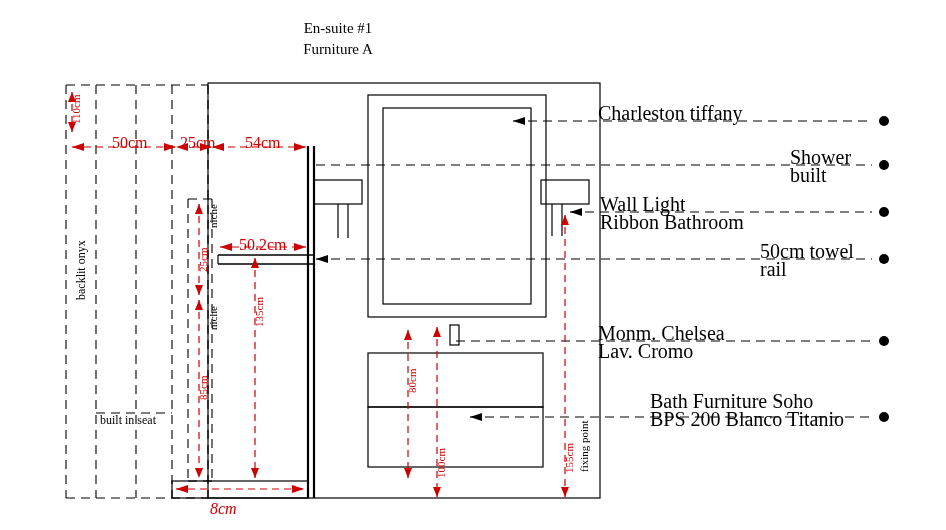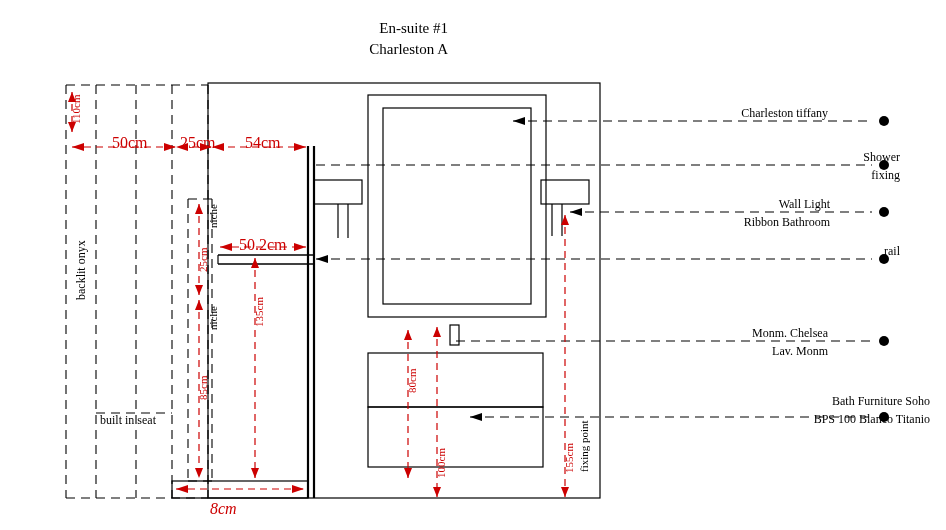--- a/index.html
+++ b/index.html
@@ -4,25 +4,25 @@
 <style>
   html,body{margin:0;padding:0;}
   body{
     width:946px;height:530px;background:#ffffff;
     font-family:"Liberation Serif", serif;
     color:#000;position:relative;overflow:hidden;
   }
   .stage{position:absolute;left:0;top:0;width:946px;height:530px;}
   .title{
     position:absolute;left:228px;top:18px;width:220px;
-    font-size:15px;line-height:21px;text-align:right;
+    font-size:15px;line-height:21px;text-align:center;
   }
   svg{position:absolute;left:0;top:0;width:946px;height:530px;}
   .lbl{
-    position:absolute;font-size:12px;line-height:18px;text-align:right;
+    position:absolute;font-size:20px;line-height:18px;text-align:left;
     white-space:nowrap;
   }
   .dimlbl{
     position:absolute;font-size:16px;color:#000;white-space:nowrap;
     font-family:"Liberation Serif", serif;
   }
   .vtext{
     position:absolute;font-size:11px;white-space:nowrap;
     transform-origin:0 0;transform:rotate(-90deg);
   }
@@ -31,21 +31,21 @@
     transform-origin:0 0;transform:rotate(-90deg);
   }
 </style>
 </head>
 <body>
 
 <div class="stage">
 
   <div class="title">
     <div>En-suite #1</div>
-    <div>Charleston A</div>
+    <div>Furniture A</div>
   </div>
 
   <svg viewBox="0 0 946 530">
 
     <g stroke="#000" fill="none" stroke-width="1.2">
 
       <rect x="208" y="83" width="392" height="415"></rect>
 
       <line x1="308" y1="146" x2="308" y2="498" stroke-width="2.2"></line>
       <line x1="314" y1="146" x2="314" y2="498" stroke-width="2.2"></line>
@@ -172,36 +172,37 @@
       <polygon points="565,215 561,225 569,225"></polygon>
       <polygon points="565,497 561,487 569,487"></polygon>
     </g>
   </svg>
 
   <div class="lbl" style="left:598px;top:104px;width:230px;">
     <div>Charleston tiffany</div>
   </div>
   <div class="lbl" style="left:790px;top:148px;width:110px;">
     <div>Shower</div>
-    <div>fixing</div>
+    <div>built</div>
   </div>
   <div class="lbl" style="left:600px;top:195px;width:230px;">
     <div>Wall Light</div>
     <div>Ribbon Bathroom</div>
   </div>
   <div class="lbl" style="left:760px;top:242px;width:140px;">
+    <div>50cm towel</div>
     <div>rail</div>
   </div>
   <div class="lbl" style="left:598px;top:324px;width:230px;">
     <div>Monm. Chelsea</div>
-    <div>Lav. Monm</div>
+    <div>Lav. Cromo</div>
   </div>
   <div class="lbl" style="left:650px;top:392px;width:280px;">
     <div>Bath Furniture Soho</div>
-    <div>BPS 100 Blanco Titanio</div>
+    <div>BPS 200 Blanco Titanio</div>
   </div>
 
   <div class="vtext" style="left:70px;top:124px;color:#cc0000;">110cm</div>
   <div class="dimlbl" style="left:112px;top:134px;color:#cc0000;">50cm</div>
   <div class="dimlbl" style="left:180px;top:134px;color:#cc0000;">25cm</div>
   <div class="dimlbl" style="left:245px;top:134px;color:#cc0000;">54cm</div>
   <div class="dimlbl" style="left:239px;top:236px;color:#cc0000;">50.2cm</div>
   <div class="vtext" style="left:197px;top:272px;color:#cc0000;">25cm</div>
   <div class="vtext" style="left:197px;top:400px;color:#cc0000;">85cm</div>
   <div class="vtext" style="left:253px;top:327px;color:#cc0000;">135cm</div>

